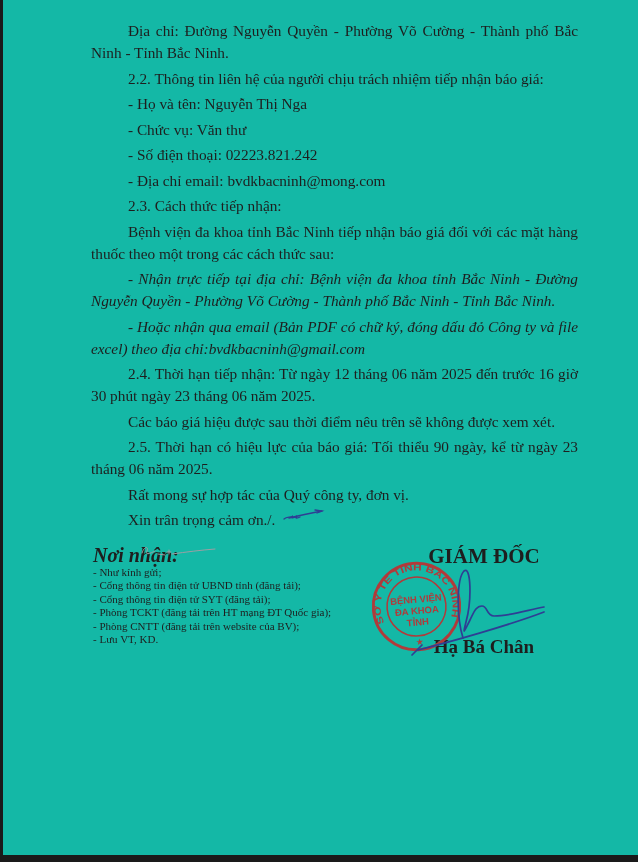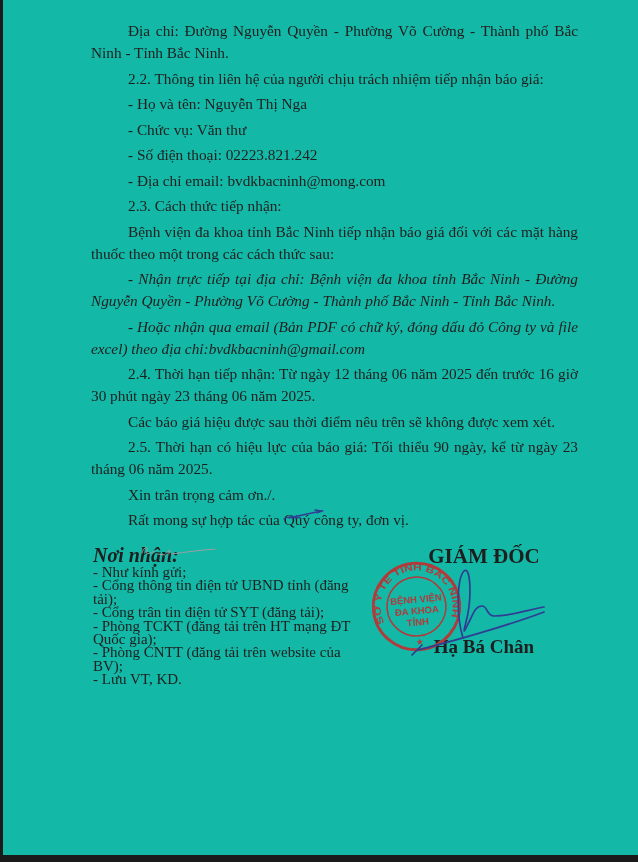--- a/index.html
+++ b/index.html
@@ -34,21 +34,21 @@
   .doc p.italic { font-style: italic; }
   
   .noi-nhan {
     position: absolute; left: 93px; top: 547px; width: 280px;
   }
   .noi-nhan-head {
     font-weight: bold; font-style: italic; font-size: 20px; line-height: 16px;
   }
   .noi-nhan-list {
     list-style: none; margin: 3px 0 0 0; padding: 0;
-    font-size: 15px; line-height: 13.4px;
+    font-size: 11px; line-height: 13.4px;
   }
   
   .sign-block {
     position: absolute; left: 404px; top: 548px; width: 160px;
     text-align: center;
   }
   .director-title { font-weight: bold; font-size: 21px; line-height: 17px; }
   .signer-name {
     position: absolute; left: 404px; top: 636px; width: 160px;
     text-align: center; font-weight: bold; font-size: 19px;
@@ -78,38 +78,38 @@
     <p>- Chức vụ: Văn thư</p>
     <p>- Số điện thoại: 02223.821.242</p>
     <p>- Địa chỉ email: bvdkbacninh@mong.com</p>
     <p>2.3. Cách thức tiếp nhận:</p>
     <p>Bệnh viện đa khoa tỉnh Bắc Ninh tiếp nhận báo giá đối với các mặt hàng thuốc theo một trong các cách thức sau:</p>
     <p class="italic">- Nhận trực tiếp tại địa chỉ: Bệnh viện đa khoa tỉnh Bắc Ninh - Đường Nguyễn Quyền - Phường Võ Cường - Thành phố Bắc Ninh - Tỉnh Bắc Ninh.</p>
     <p class="italic">- Hoặc nhận qua email (Bản PDF có chữ ký, đóng dấu đỏ Công ty và file excel) theo địa chỉ:bvdkbacninh@gmail.com</p>
     <p>2.4. Thời hạn tiếp nhận: Từ ngày 12 tháng 06 năm 2025 đến trước 16 giờ 30 phút ngày 23 tháng 06 năm 2025.</p>
     <p>Các báo giá hiệu được sau thời điểm nêu trên sẽ không được xem xét.</p>
     <p>2.5. Thời hạn có hiệu lực của báo giá: Tối thiểu 90 ngày, kể từ ngày 23 tháng 06 năm 2025.</p>
+    <p>Rất mong sự hợp tác của Quý công ty, đơn vị.</p>
     <p>Xin trân trọng cảm ơn./.</p>
-    <p>Rất mong sự hợp tác của Quý công ty, đơn vị.</p>
   </div>
 
   <svg class="thanks-mark-svg" viewBox="0 0 44 20">
     <g fill="none" stroke="#2f3e94" stroke-width="1.3" stroke-linecap="round">
       <path d="M 3 13 C 6 10, 9 12, 12 10 C 9 13, 13 12, 16 10 C 13 13, 17 12, 19 11"></path>
       <path d="M 8 12 C 16 10, 30 7, 41 5"></path>
       <path d="M 34 4 L 41 5 L 36 7"></path>
     </g>
   </svg>
 
   <div class="noi-nhan">
     <div class="noi-nhan-head">Nơi nhận:</div>
     <ul class="noi-nhan-list">
       <li>- Như kính gửi;</li>
       <li>- Cổng thông tin điện tử UBND tỉnh (đăng tải);</li>
-      <li>- Cổng trân tin điện tử SYT (đăng tải);</li>
+      <li>- Cổng thông tin điện tử SYT (đăng tải);</li>
       <li>- Phòng TCKT (đăng tải trên HT mạng ĐT Quốc gia);</li>
       <li>- Phòng CNTT (đăng tải trên website của BV);</li>
       <li>- Lưu VT, KD.</li>
     </ul>
   </div>
 
   <svg class="pencil-mark-svg" viewBox="0 0 80 18">
     <g fill="none" stroke="#9b9fa3" stroke-width="1" stroke-linecap="round">
       <path d="M 4 10 C 6 3, 11 3, 9 8 C 7 13, 13 10, 17 8"></path>
       <path d="M 20 11 L 27 12"></path>

